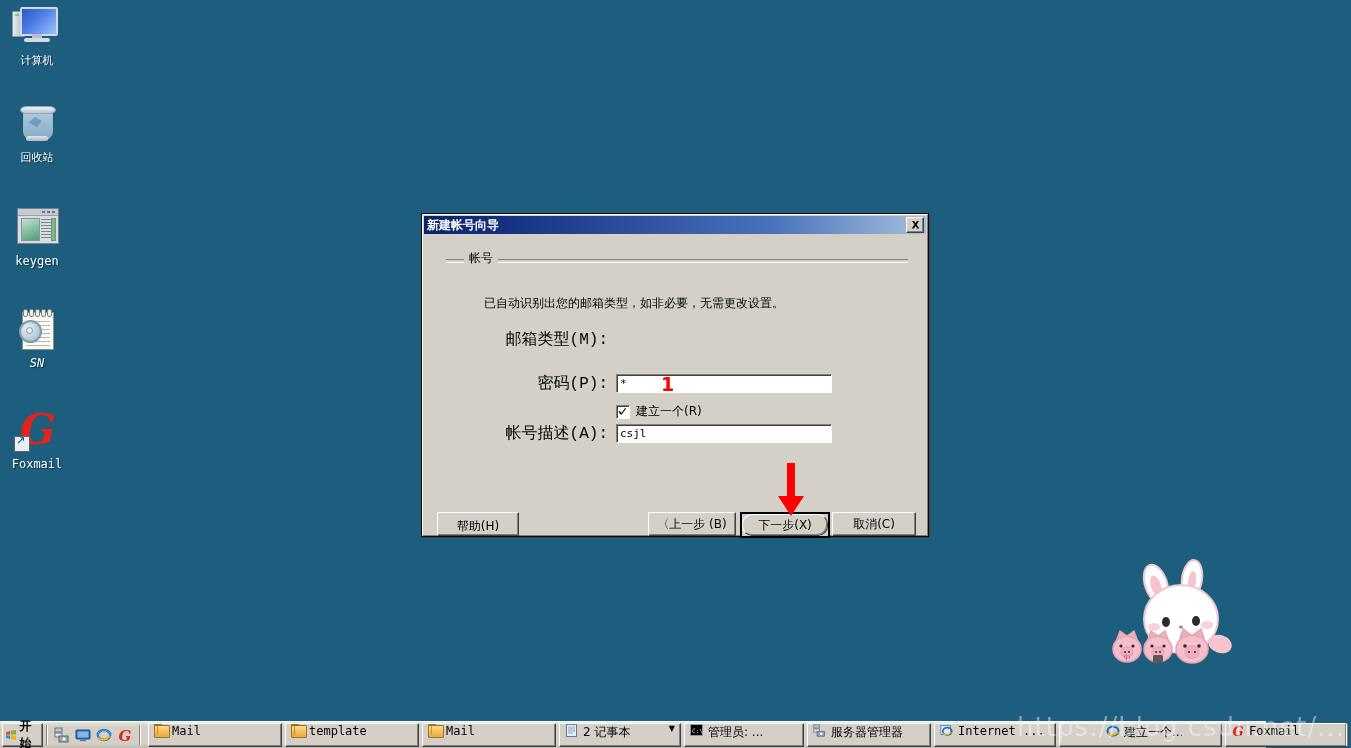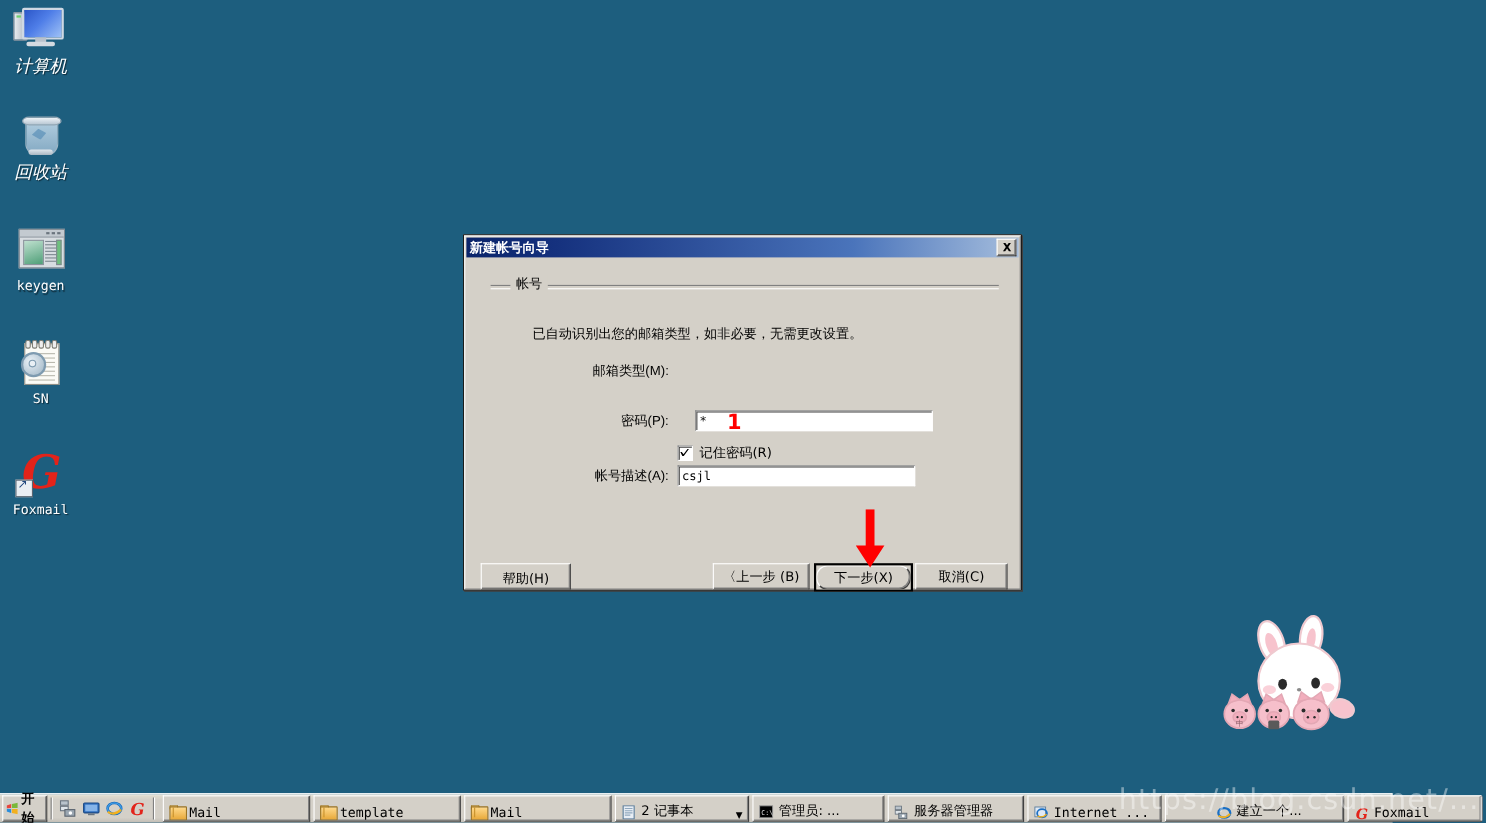--- a/index.html
+++ b/index.html
@@ -15,21 +15,21 @@
     background:#1d5e7e;}
 
   .desk-icon{position:absolute;width:74px;text-align:center;cursor:default;}
   .desk-icon .glyph{width:74px;height:46px;position:relative;margin:0 auto;}
   .desk-icon .cap{
     display:inline-block;margin-top:3px;color:#ffffff;font-size:12px;
     font-family:"DejaVu Sans Mono","Liberation Mono",monospace;
     line-height:13px;text-shadow:1px 1px 1px rgba(0,0,0,.55);
     white-space:nowrap;
   }
-  .desk-icon .cap.cjk{font-family:"DejaVu Sans","Liberation Sans",sans-serif;font-size:16px;font-style:italic;}
+  .desk-icon .cap.cjk{font-family:"DejaVu Sans","Liberation Sans",sans-serif;font-size:11px;}
 
   
   .ic-computer{position:absolute;left:12px;top:3px;}
   .ic-computer .mon{position:absolute;left:8px;top:0;width:34px;height:25px;
     background:linear-gradient(135deg,#2b56c8 0%,#4f7ee8 45%,#9fc2f6 100%);
     border:2px solid #cfd8e3;border-radius:2px;}
   .ic-computer .neck{position:absolute;left:20px;top:27px;width:10px;height:5px;background:#b9c2cc;}
   .ic-computer .base{position:absolute;left:12px;top:31px;width:26px;height:4px;background:#d4dae1;border-radius:3px;}
   .ic-computer .tower{position:absolute;left:0px;top:4px;width:11px;height:24px;
     background:linear-gradient(90deg,#e8ecef,#aab4bf);border:1px solid #8d97a2;border-radius:1px;}
@@ -104,22 +104,22 @@
   .groupbox{position:absolute;left:22px;top:24px;right:18px;height:0;}
   .gb-line{position:absolute;left:0;top:0;right:0;height:2px;
     border-top:1px solid #808080;border-bottom:1px solid #ffffff;}
   .gb-label{position:absolute;left:18px;top:-9px;background:#d4d0c8;padding:0 5px;
     font-size:12px;color:#000;font-family:"DejaVu Sans","Liberation Sans",sans-serif;}
 
   .hint{position:absolute;left:60px;top:60px;font-size:12px;color:#000;
     font-family:"DejaVu Sans","Liberation Sans",sans-serif;white-space:nowrap;}
 
   .row{position:absolute;display:flex;align-items:center;}
-  .row .lbl{width:124px;text-align:right;font-size:12px;color:#000;
-    font-family:Liberation Sans, sans-serif;
+  .row .lbl{width:124px;text-align:right;font-size:16px;color:#000;
+    font-family:Liberation Mono, monospace;
     padding-right:8px;white-space:nowrap;}
   .fld{
     height:17px;background:#ffffff;
     border-top:1px solid #808080;border-left:1px solid #808080;
     border-right:1px solid #ffffff;border-bottom:1px solid #ffffff;
     box-shadow:inset 1px 1px 0 #404040;
     display:flex;align-items:center;position:relative;
   }
   .fld .val{font-family:"DejaVu Sans Mono","Liberation Mono",monospace;
     font-size:11px;color:#000;padding-left:3px;line-height:17px;white-space:nowrap;}
@@ -173,21 +173,21 @@
   .startbtn{margin-left:2px;height:22px;padding:0 6px 0 3px;display:flex;align-items:center;gap:3px;
     background:#d4d0c8;border-top:1px solid #ffffff;border-left:1px solid #ffffff;
     border-right:1px solid #404040;border-bottom:1px solid #404040;
     box-shadow:inset -1px -1px 0 #808080;font-size:12px;font-weight:bold;cursor:default;
     font-family:"DejaVu Sans","Liberation Sans",sans-serif;}
   .tb-sep{width:2px;height:20px;margin:0 3px;border-left:1px solid #808080;border-right:1px solid #ffffff;}
   .ql{display:flex;align-items:center;gap:5px;padding:0 3px;}
   .ql .qi{width:16px;height:16px;position:relative;cursor:default;}
 
   .tasks{display:flex;align-items:center;gap:3px;margin-left:4px;}
-  .task{height:22px;min-width:0;display:flex;align-items:flex-end;gap:4px;padding:0 5px;
+  .task{height:22px;min-width:0;display:flex;align-items:flex-start;gap:4px;padding:0 5px;
     background:#d4d0c8;border-top:1px solid #ffffff;border-left:1px solid #ffffff;
     border-right:1px solid #404040;border-bottom:1px solid #404040;
     box-shadow:inset -1px -1px 0 #808080;
     font-size:12px;cursor:default;white-space:nowrap;overflow:hidden;
     font-family:"DejaVu Sans Mono","Liberation Mono",monospace;}
   .task .tl{overflow:hidden;text-overflow:clip;}
   .task .ti{width:14px;height:14px;flex:none;position:relative;}
   .task.cjk{font-family:"DejaVu Sans","Liberation Sans",sans-serif;}
   .task .caret{margin-left:auto;font-size:8px;padding-left:6px;}
 
@@ -250,21 +250,21 @@
       <div class="ic-bin">
           <div class="body"></div>
           <div class="leaf"></div>
           <div class="lip"></div>
           <div class="foot"></div>
         </div>
     </div>
     <span class="cap cjk">回收站</span>
   </div>
 
-  <div class="desk-icon" style="left:0px;top:307px;">
+  <div class="desk-icon" style="left:0px;top:307px;font-style:italic;">
     <div class="glyph">
       <div class="ic-sn">
         <div class="page">
           <div class="rule" style="top:8px"></div>
             <div class="rule" style="top:12px"></div>
           <div class="rule" style="top:16px"></div>
             <div class="rule" style="top:20px"></div>
           <div class="rule" style="top:24px"></div>
             <div class="rule" style="top:28px"></div>
           <div class="rule" style="top:32px"></div>
@@ -361,34 +361,34 @@
         <div class="gb-line"></div>
         <div class="gb-label">帐号</div>
       </div>
 
       <div class="hint">已自动识别出您的邮箱类型，如非必要，无需更改设置。</div>
 
       <div class="row" style="left:60px;top:94px;">
         <div class="lbl">邮箱类型(M):</div>
       </div>
 
-      <div class="row" style="left:60px;top:138px;gap:16px;">
+      <div class="row" style="left:60px;top:138px;">
         <div class="lbl">密码(P):</div>
         <div class="fld text-in">
           <span class="val">*</span>
         </div>
       </div>
 
       <div class="cbrow" style="left:192px;top:168px;">
         <div class="cbox">
           <svg width="9" height="9" viewBox="0 0 9 9">
               <path d="M0.5 4 L1.8 4 L3.4 6 L7 1.2 L8.3 1.2 L3.6 7.6 L2.3 7.6 Z" fill="#000"></path>
             </svg>
         </div>
-        <span class="cblabel">记住密码(R)</span>
+        <span class="cblabel">建立一个(R)</span>
       </div>
 
       <div class="row" style="left:60px;top:188px;">
         <div class="lbl">帐号描述(A):</div>
         <div class="fld text-in">
           <span class="val">csjl</span>
         </div>
       </div>
 
       <div class="btn" style="left:13px;top:277px;width:80px;align-items:flex-end;">

